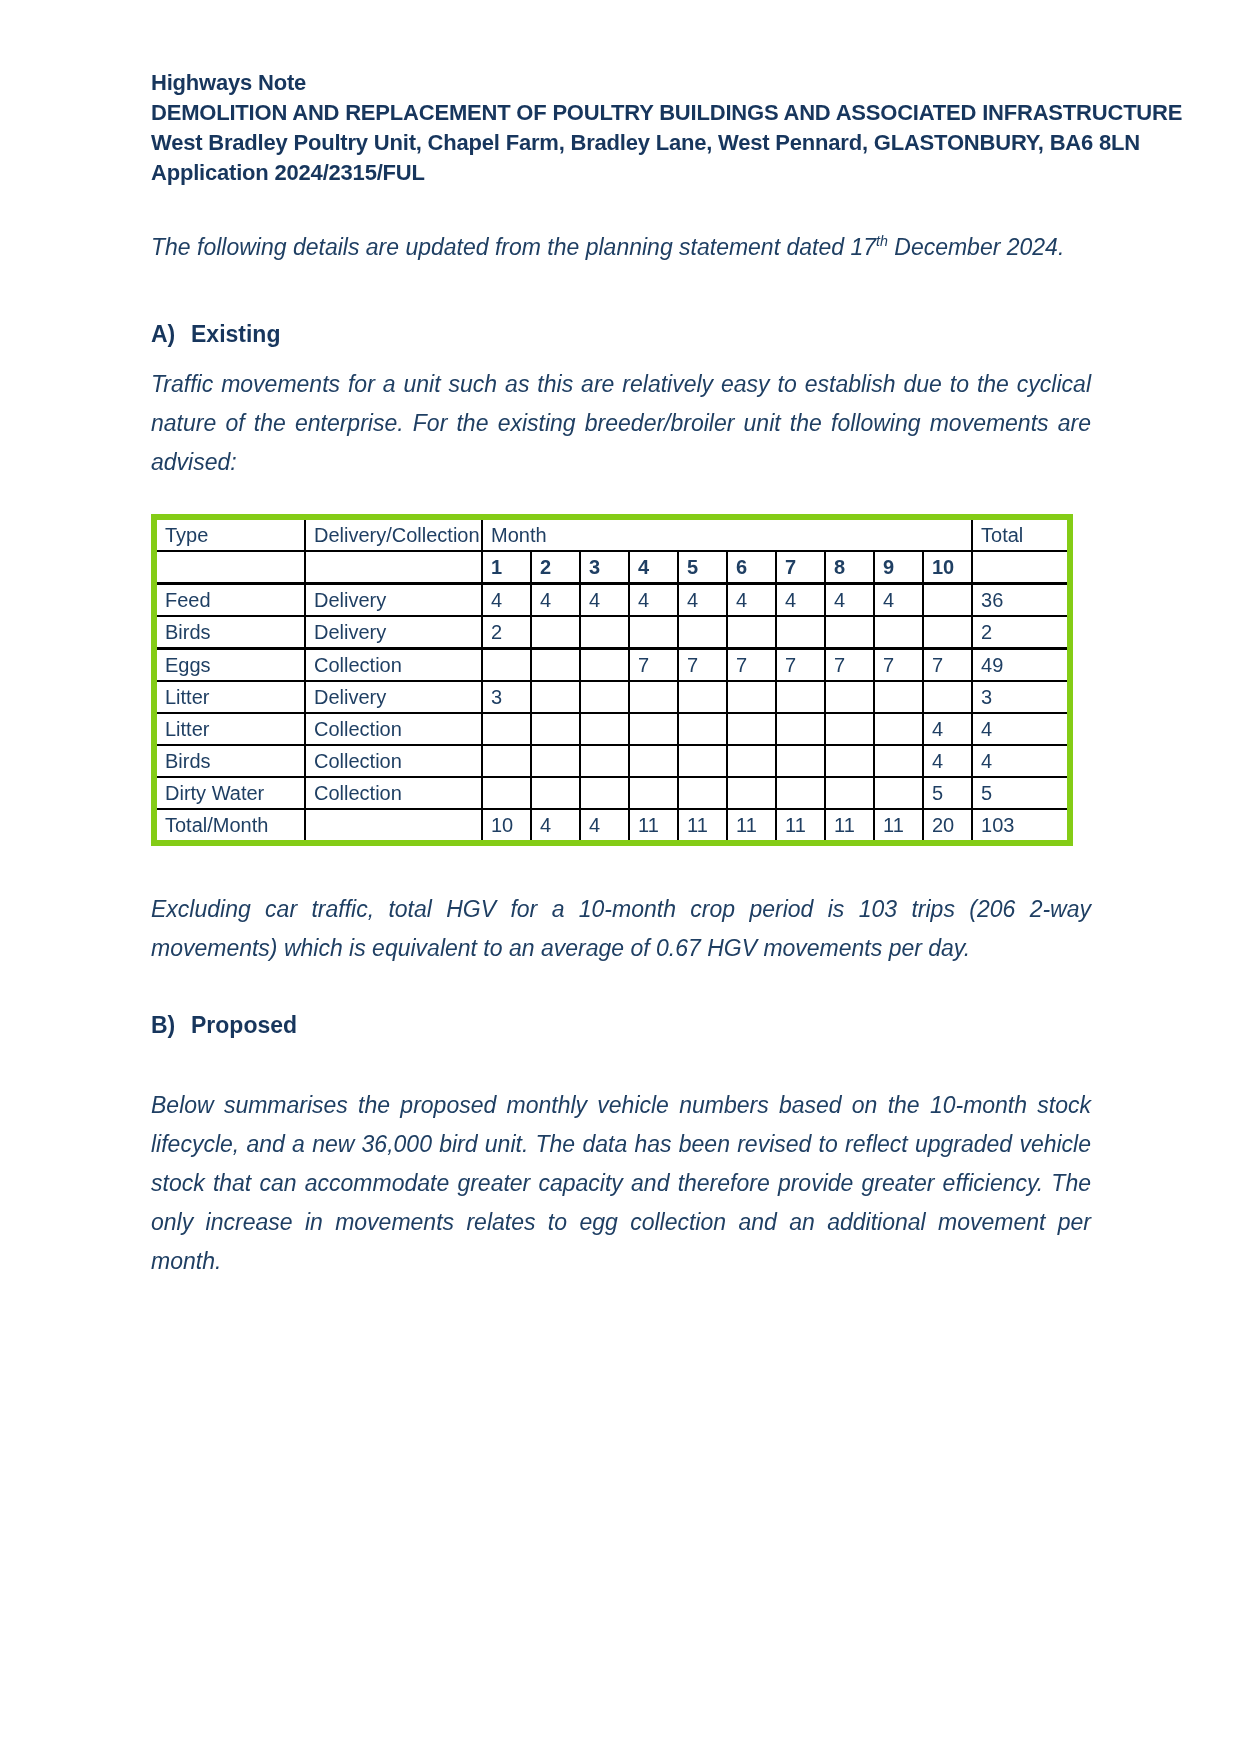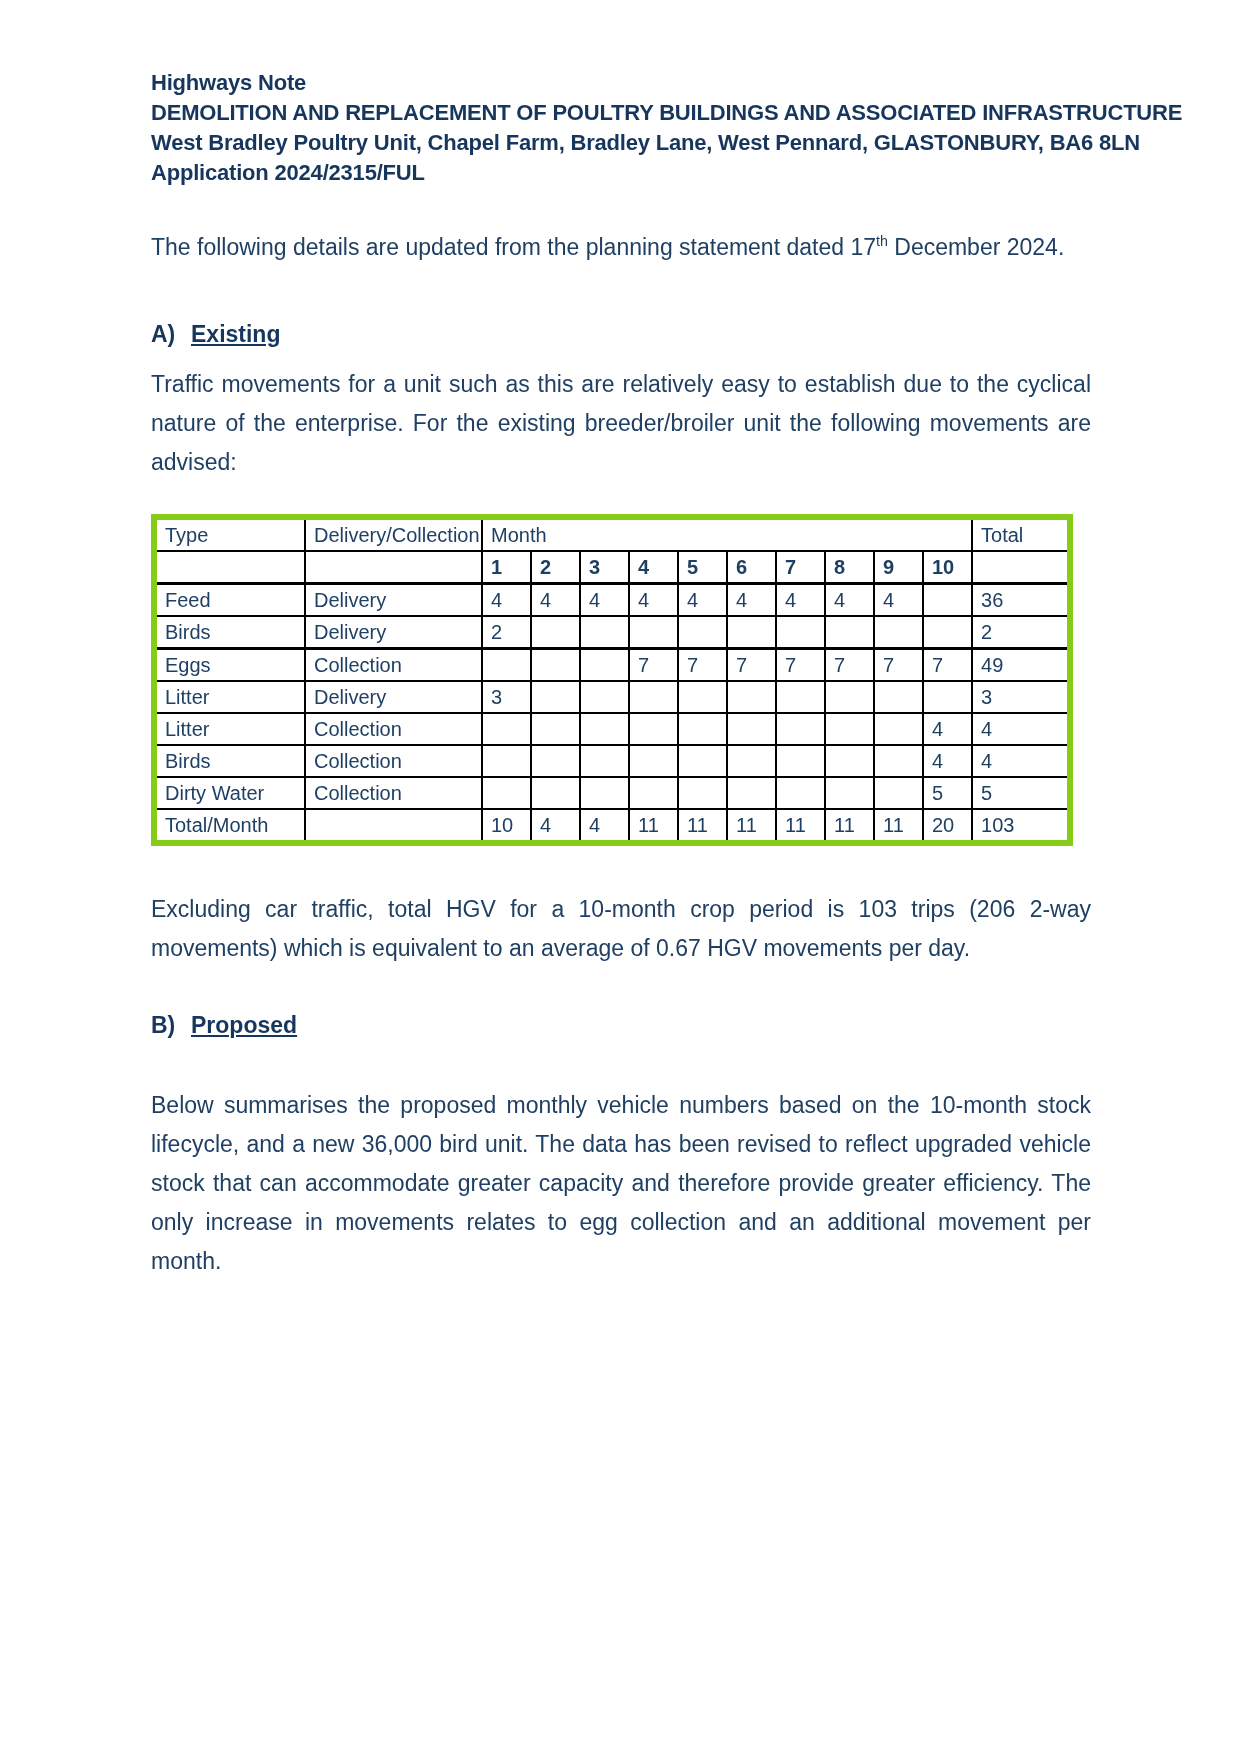--- a/index.html
+++ b/index.html
@@ -16,31 +16,32 @@
   .doc-header p {
     margin:0;
     font-size:22px; line-height:30px; font-weight:700;
     color:#17365d; white-space:nowrap; letter-spacing:-0.2px;
   }
   
   .body-text {
     margin:0;
     font-size:23px; line-height:39px;
     color:#1f3f63;
+    font-style:italic;
   }
   .justify { text-align:justify; }
   .intro { margin-top:40px; }
   .intro sup { font-size:0.62em; vertical-align:super; line-height:0; }
   .section-heading {
     margin:52px 0 0 0;
     font-size:23px; line-height:30px; font-weight:700; color:#17365d;
   }
   .sub-heading {
     margin:52px 0 0 0;
-    font-size:23px; line-height:30px; font-weight:700; color:#17365d;text-decoration:underline;
+    font-size:23px; line-height:30px; font-weight:700; color:#17365d;
   }
   .sub-heading .list-label { display:inline-block; width:40px; }
   .after-heading { margin-top:16px; }
 
   
   table.traffic {
     margin-top:32px;
     border-collapse:collapse;
     table-layout:fixed;
     width:916px;

